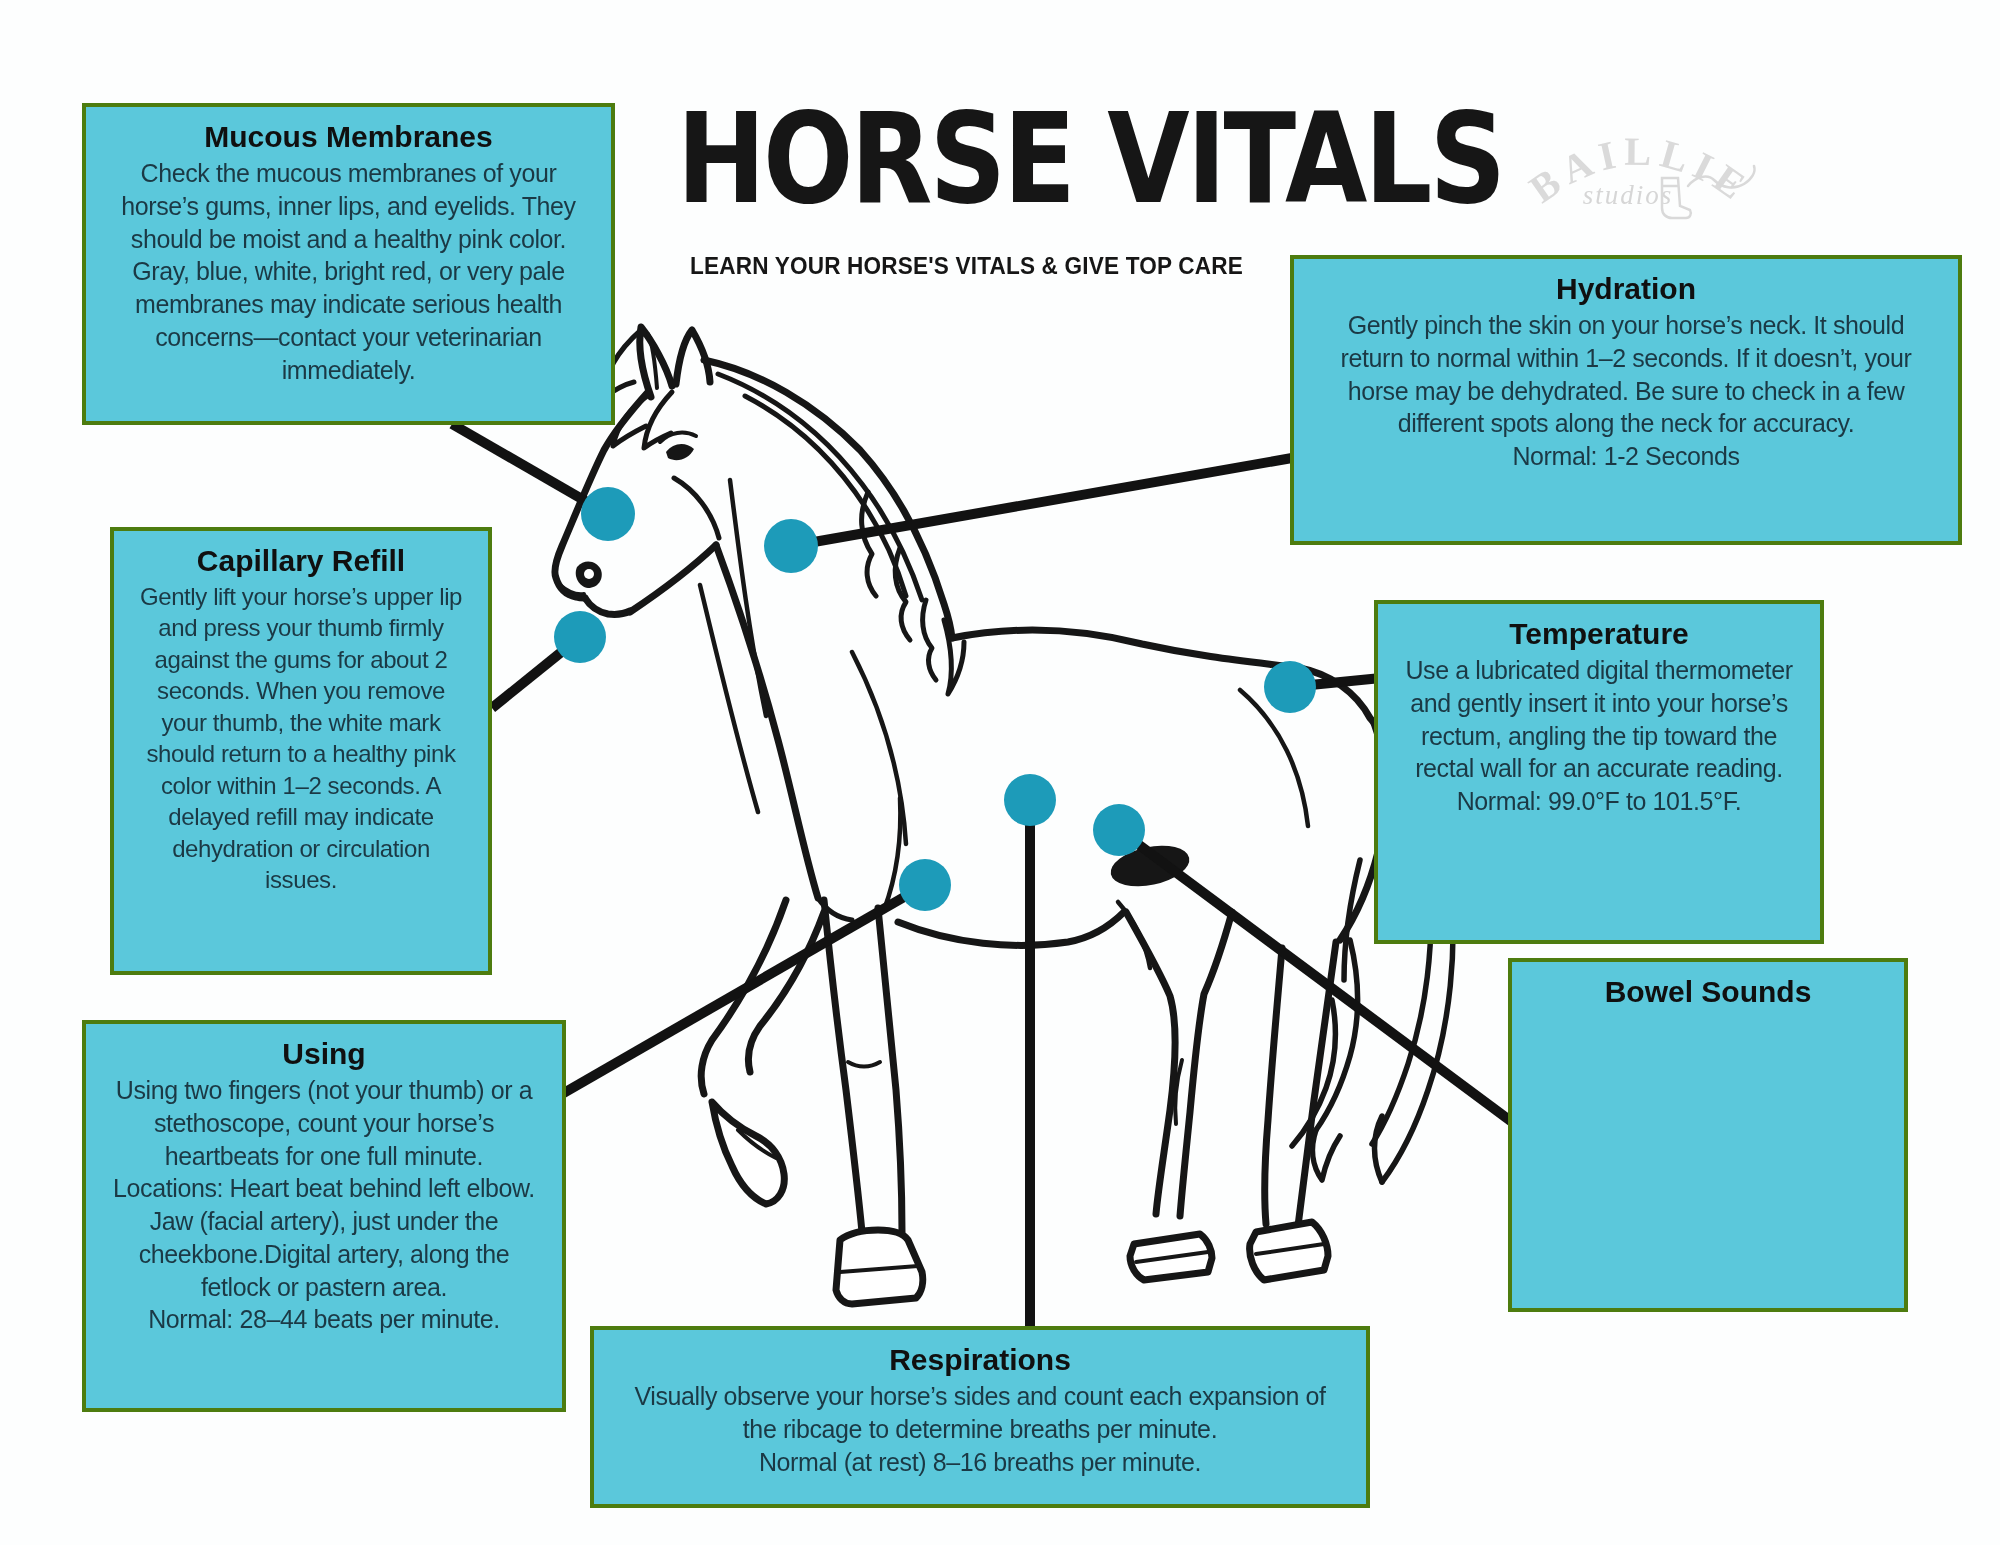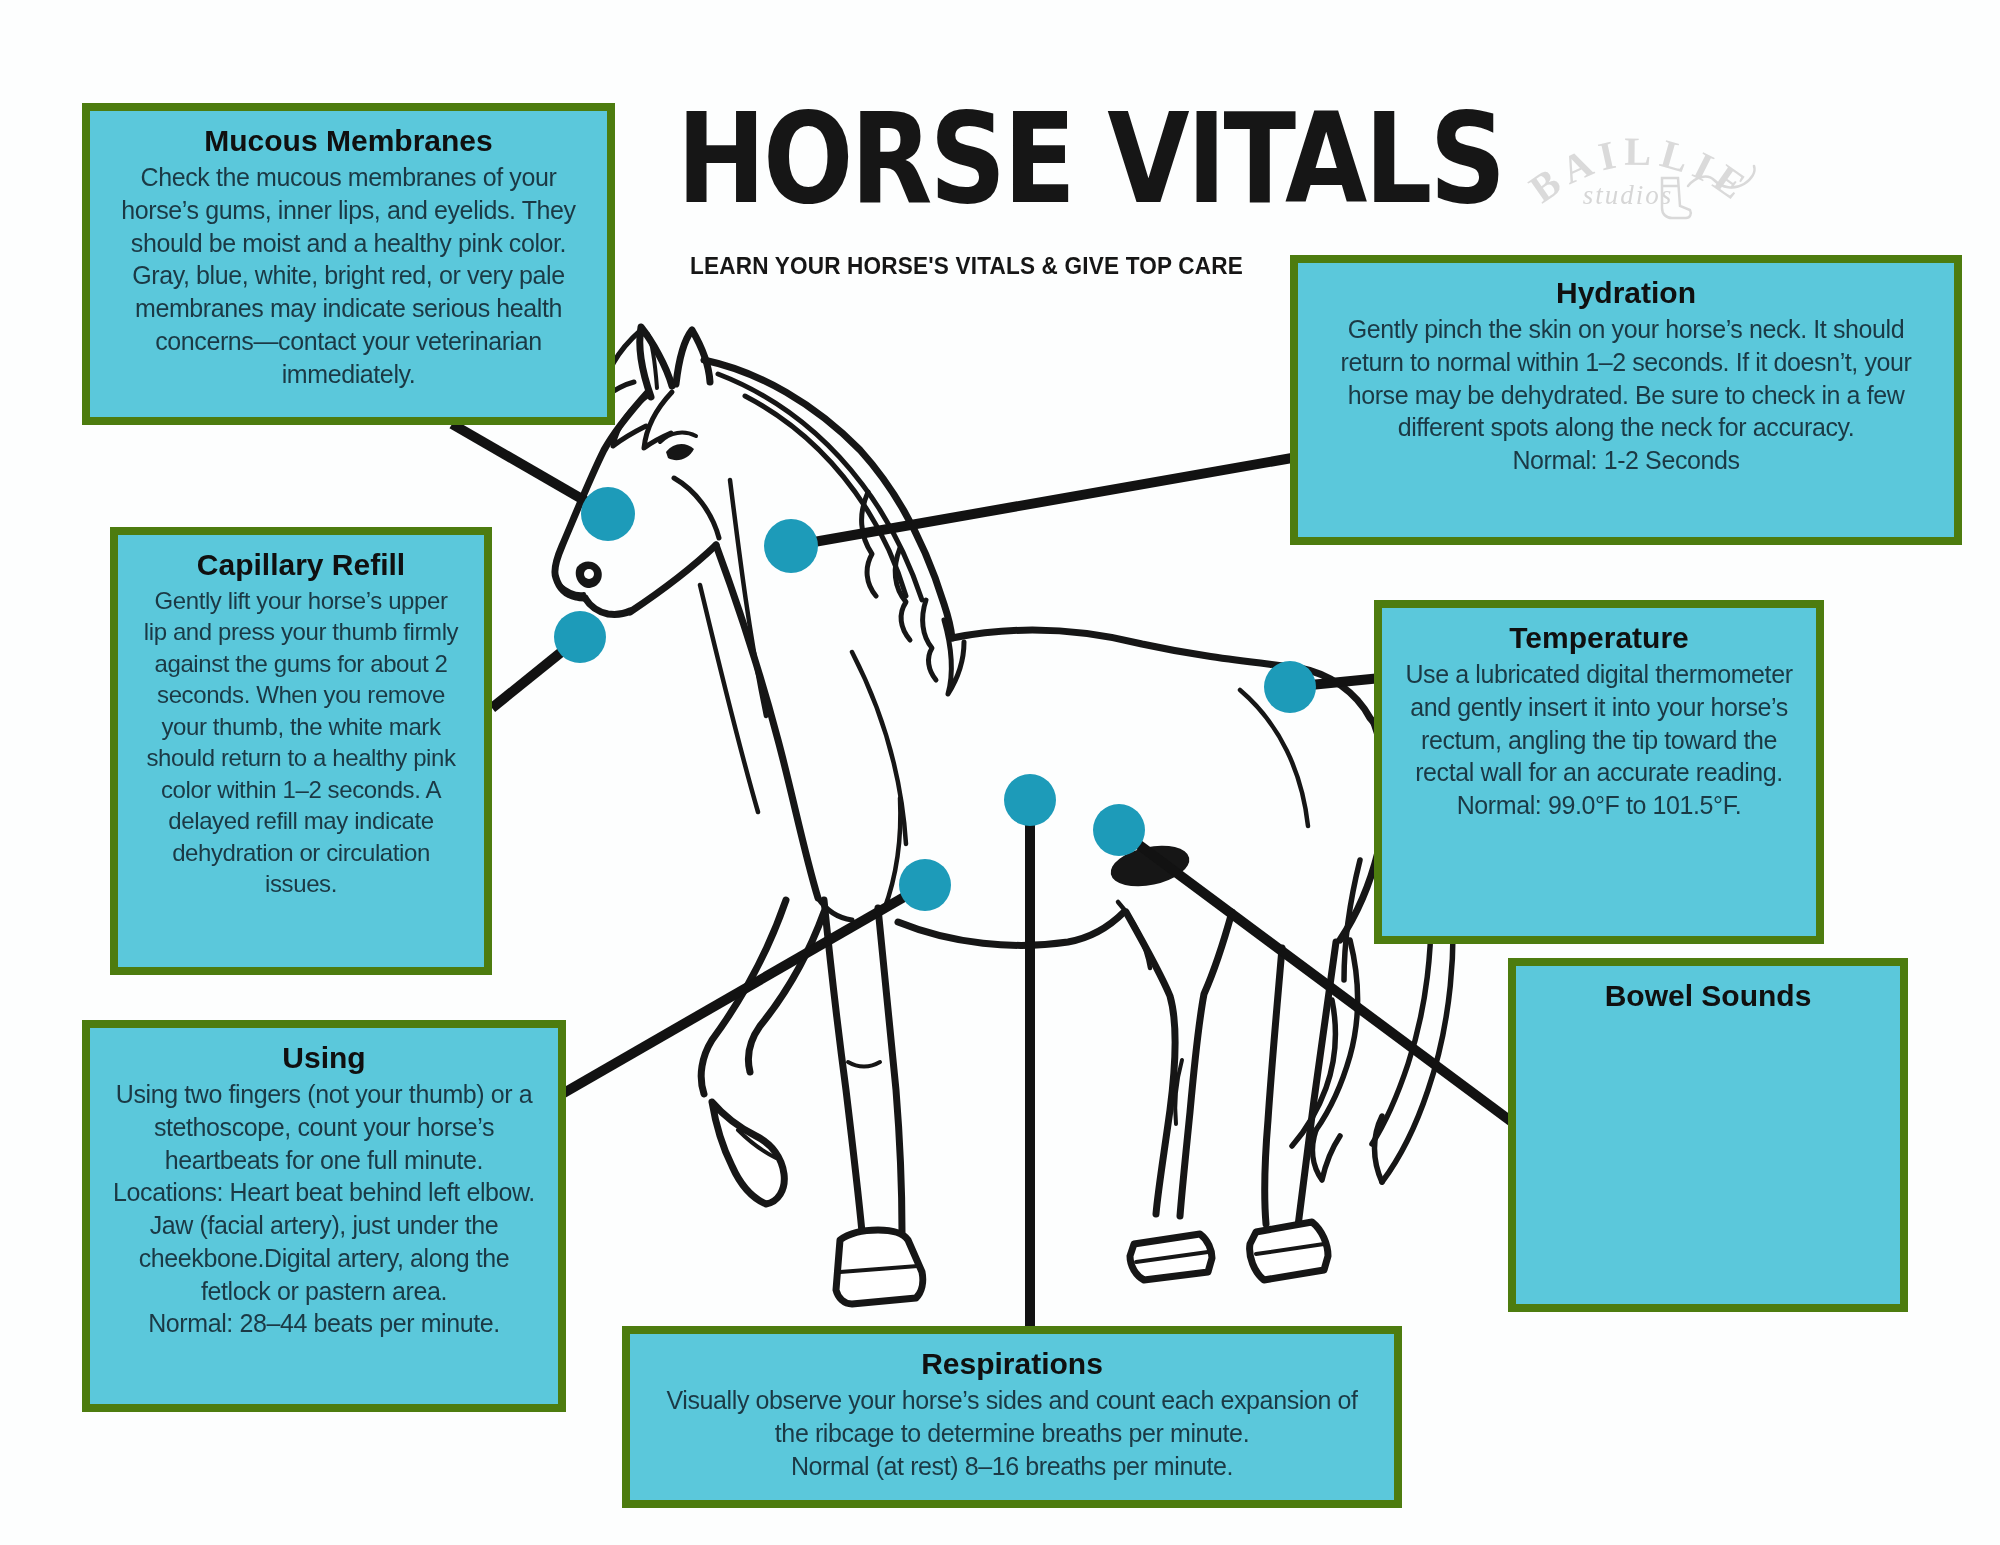--- a/index.html
+++ b/index.html
@@ -14,37 +14,37 @@
     color:#161616;letter-spacing:-3px;
     transform:scale(.95,1.12);transform-origin:center top;
     font-family:"DejaVu Sans","Liberation Sans",sans-serif;
   }
   .page-subtitle{
     position:absolute;left:690px;top:252px;z-index:2;white-space:nowrap;
     font-weight:700;font-size:24px;letter-spacing:.2px;color:#161616;
     transform:scaleX(.94);transform-origin:left center;
   }
   .callout{
-    position:absolute;z-index:3;background:#5bc8db;border:8px solid #4d7c0f;
+    position:absolute;z-index:3;background:#5bc8db;border:4px solid #4d7c0f;
     box-sizing:border-box;text-align:center;padding:10px 22px 8px 22px;
     color:#1b3945;
   }
   .callout h2{
     margin:2px 0 2px 0;font-size:30px;line-height:1.2;font-weight:700;color:#101010;
   }
   .callout p{margin:0;font-size:25px;line-height:1.31;letter-spacing:-0.4px;}
   .callout.capillary p{font-size:24px;}
   .callout.bowel p{font-size:23.5px;}
   .callout.mucous{left:82px;top:103px;width:533px;height:322px;}
   .callout.capillary{left:110px;top:527px;width:382px;height:448px;}
   .callout.pulse{left:82px;top:1020px;width:484px;height:392px;}
   .callout.hydration{left:1290px;top:255px;width:672px;height:290px;}
   .callout.temperature{left:1374px;top:600px;width:450px;height:344px;}
   .callout.bowel{left:1508px;top:958px;width:400px;height:354px;}
-  .callout.respirations{left:590px;top:1326px;width:780px;height:182px;margin-left:32px;}
+  .callout.respirations{left:590px;top:1326px;width:780px;height:182px;}
 </style>
 </head>
 <body>
 
 <div class="canvas">
 
   <svg class="art" width="2000" height="1545" viewBox="0 0 2000 1545">
 
     <g fill="none" stroke="#161616" stroke-width="7" stroke-linecap="round" stroke-linejoin="round">
 

